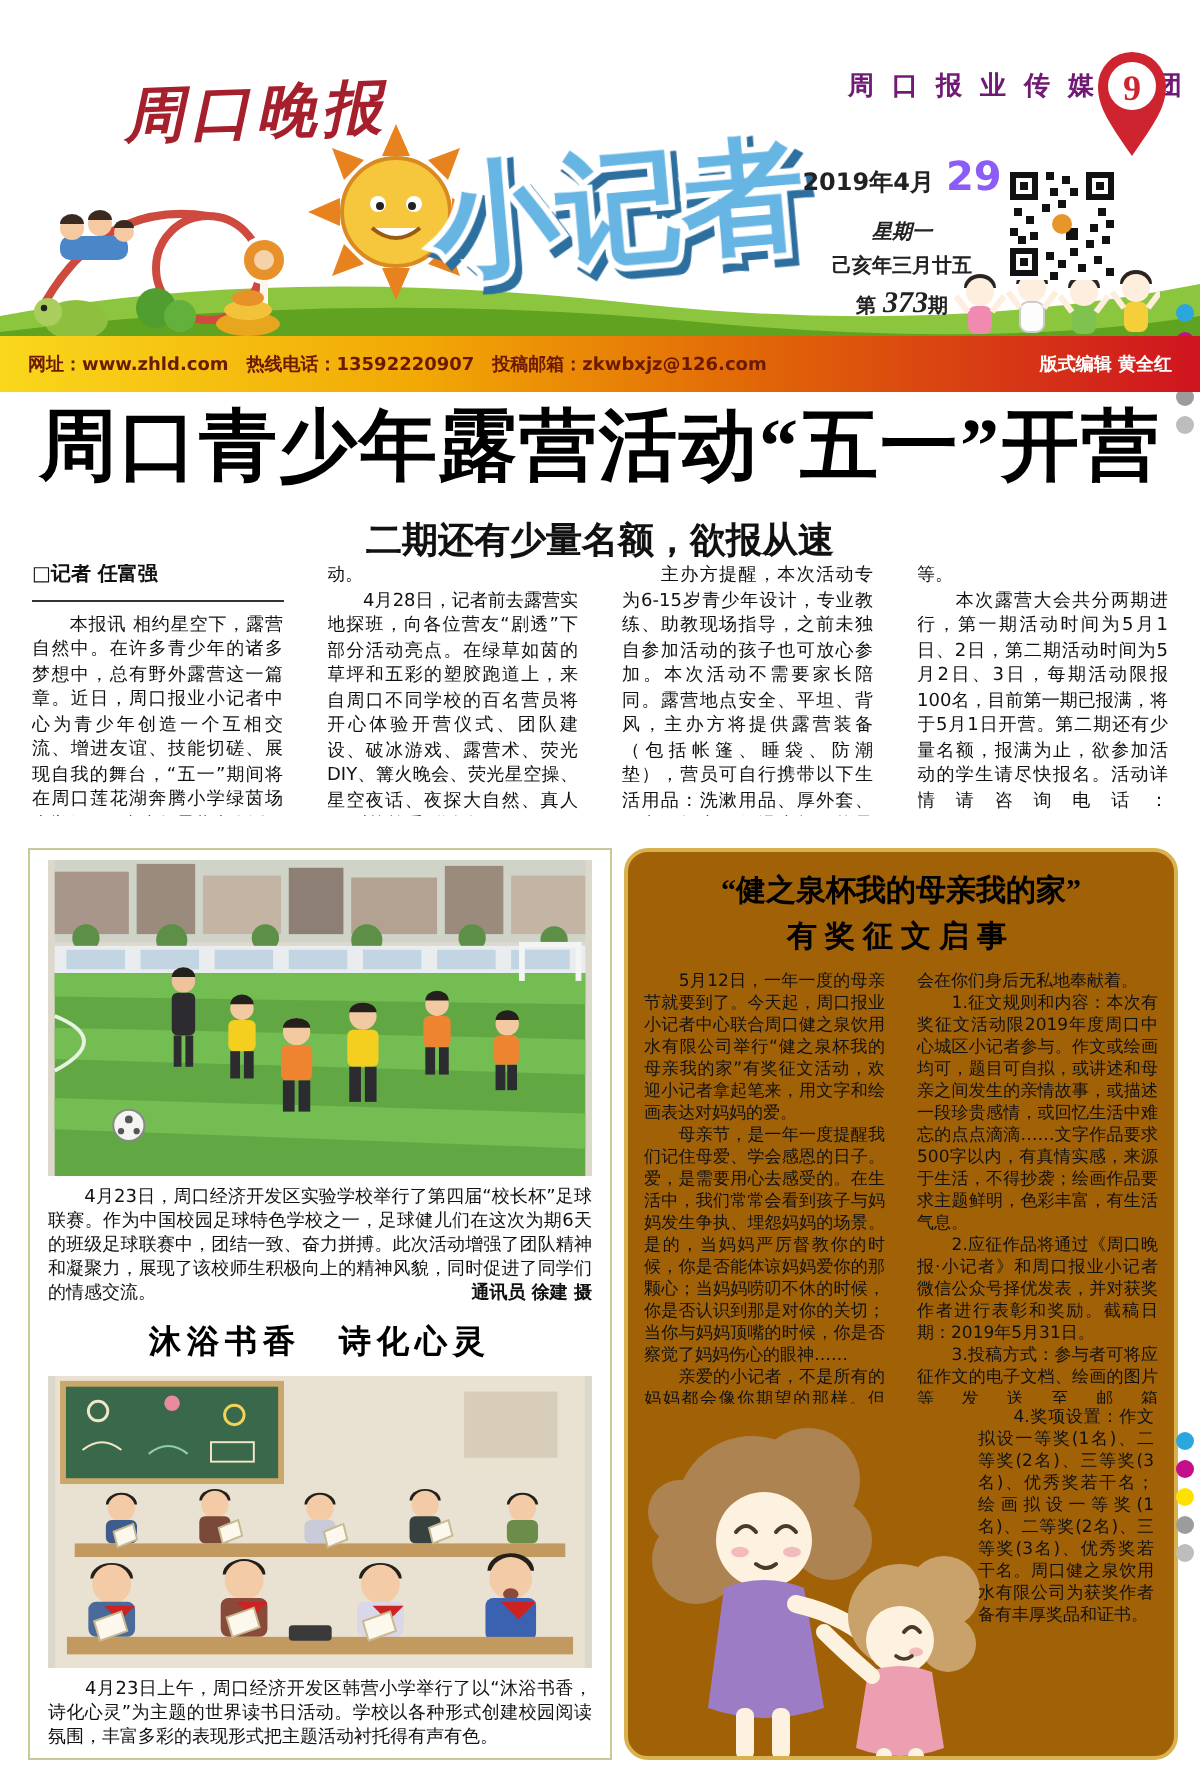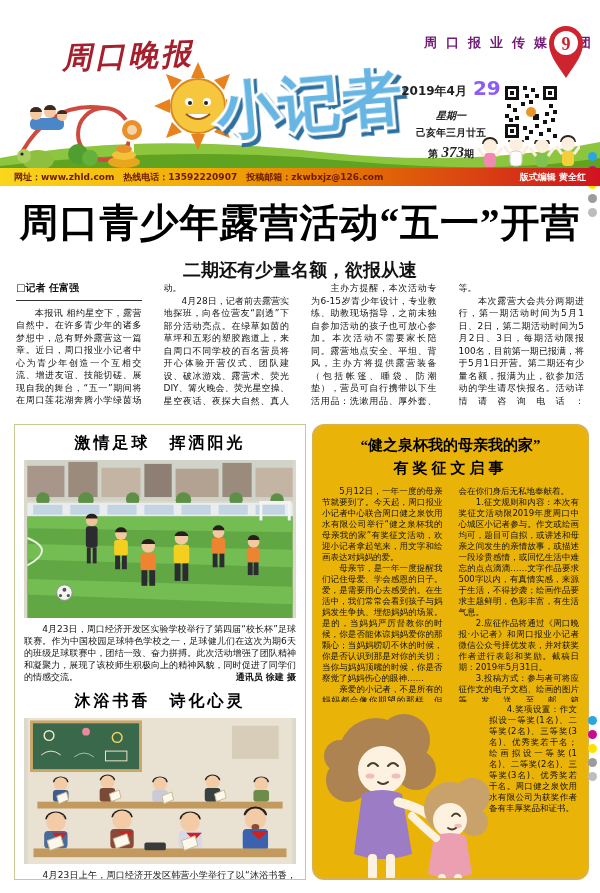--- a/index.html
+++ b/index.html
@@ -26,21 +26,21 @@
   .dateblock .l2 { font-size:10px; font-weight:bold; margin-top:9px;font-style:italic; }
   .dateblock .l3 { font-size:10px; font-weight:bold; margin-top:3px; }
   .dateblock .l4 { font-size:10px; font-weight:bold; margin-top:4px; }
   .dateblock .issue { font-family:"Liberation Serif",serif; font-style:italic; font-size:15px; }
   .qr { position:absolute; left:503px; top:84px; width:56px; height:56px; }
   .pin { position:absolute; left:546px; top:24px; width:40px; height:56px; }
   .regdots { position:absolute; width:10px; display:flex; flex-direction:column; gap:5px; }
   .regdots span { width:9px; height:9px; border-radius:50%; display:block; }
   #regdots-top { right:2px; top:152px; }
   #regdots-bottom { right:2px; top:716px; }
-  .infobar { position:absolute; left:0; top:168px; width:600px; height:18px;
+  .infobar { position:absolute; left:0; top:168px; width:600px; height:28px;
              background:linear-gradient(to right,#f9d71c 0%,#f2a805 35%,#e06208 65%,#cf1420 100%);
              display:flex; align-items:center; justify-content:space-between; padding:0 14px; }
   .infobar .left { font-size:9px; font-weight:bold; color:#6b1a00; }
   .infobar .right { font-size:9px; font-weight:bold; color:#fff; }
 
   
   .headline { position:absolute; left:0; top:196px; width:600px; text-align:center;
               font-family:"Liberation Serif",serif; font-weight:bold; font-size:39px; color:#000; letter-spacing:1px; }
   .subheadline { position:absolute; left:0; top:258px; width:600px; text-align:center;
                  font-family:"Liberation Serif",serif; font-weight:bold; font-size:18px; color:#111; }
@@ -54,21 +54,21 @@
   
   .photobox { position:absolute; left:14px; top:424px; width:292px; height:456px;
               border:1px solid #c9c995; padding:5px 9px; background:#fff; overflow:hidden; }
   .ph-title { font-family:"Liberation Serif",serif; font-weight:bold; font-size:16px; letter-spacing:3px;
               text-align:center; margin:3px 0 6px; color:#000; }
   .photo { width:272px; display:block; background:#dcd8cc; }
   .caption { font-size:9px; line-height:12px; text-align:justify; color:#111; margin-top:5px; }
   .credit { float:right; font-weight:bold; }
 
   
-  .noticebox { position:absolute; left:312px; top:424px; width:277px; height:456px; background:#eab308;
+  .noticebox { position:absolute; left:312px; top:424px; width:277px; height:456px; background:#a16207;
                border:2px solid #d9b24f; border-radius:12px; padding:8px 8px 0; overflow:hidden; }
   .nt1,.nt2 { font-family:"Liberation Serif",serif; font-weight:bold; text-align:center; color:#000; }
   .nt1 { font-size:15px; margin-top:2px; }
   .nt2 { font-size:15px; letter-spacing:4px; margin:4px 0 8px; }
   .ncols { display:flex; gap:16px; height:216px; overflow:hidden; }
   .ncol { flex:1; font-size:8.5px; line-height:11px; text-align:justify; color:#111; }
   .nbottom { position:relative; height:188px; }
   .cartoon { position:absolute; left:2px; bottom:-2px; width:178px; height:188px; }
   .ntail { position:absolute; right:2px; top:2px; width:88px; font-size:8.5px; line-height:11px;
            text-align:justify; color:#111; }
@@ -247,21 +247,20 @@
     </div>
     <div class="col prelines">动。
 　　4月28日，记者前去露营实地探班，向各位营友“剧透”下部分活动亮点。在绿草如茵的草坪和五彩的塑胶跑道上，来自周口不同学校的百名营员将开心体验开营仪式、团队建设、破冰游戏、露营术、荧光DIY、篝火晚会、荧光星空操、星空夜话、夜探大自然、真人CS对抗等系列活动。</div>
     <div class="col prelines">　　主办方提醒，本次活动专为6-15岁青少年设计，专业教练、助教现场指导，之前未独自参加活动的孩子也可放心参加。本次活动不需要家长陪同。露营地点安全、平坦、背风，主办方将提供露营装备（包括帐篷、睡袋、防潮垫），营员可自行携带以下生活用品：洗漱用品、厚外套、围巾、纸巾、保温水杯、能量零食、才艺展示乐器</div>
     <div class="col prelines">等。
 　　本次露营大会共分两期进行，第一期活动时间为5月1日、2日，第二期活动时间为5月2日、3日，每期活动限报100名，目前第一期已报满，将于5月1日开营。第二期还有少量名额，报满为止，欲参加活动的学生请尽快报名。活动详情请咨询电话：13592220017、18639402569。</div>
   </div>
 
   <div class="photobox">
 
-    <div class="ph-title">激情足球　挥洒阳光</div>
 
     <svg class="photo" viewBox="0 0 272 162" style="height:158px" aria-hidden="true">
       <rect width="272" height="42" fill="#cfd3c8"></rect>
       <g>
         <rect x="0" y="6" width="38" height="32" fill="#a8968a"></rect>
           <rect x="42" y="2" width="30" height="36" fill="#9b8b7d"></rect>
         <rect x="76" y="8" width="40" height="30" fill="#c3b4a4"></rect>
           <rect x="120" y="4" width="28" height="34" fill="#8d7f73"></rect>
         <rect x="152" y="9" width="44" height="29" fill="#b3a291"></rect>
           <rect x="200" y="3" width="30" height="35" fill="#9b8b7d"></rect>

